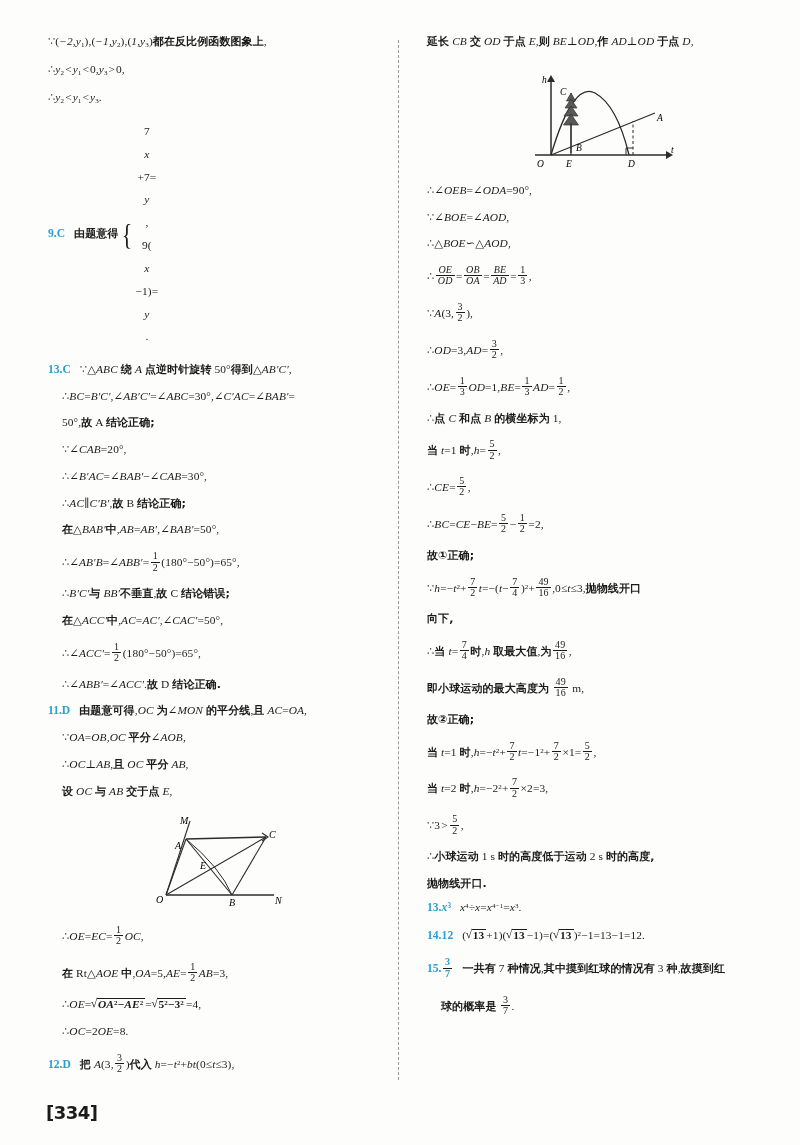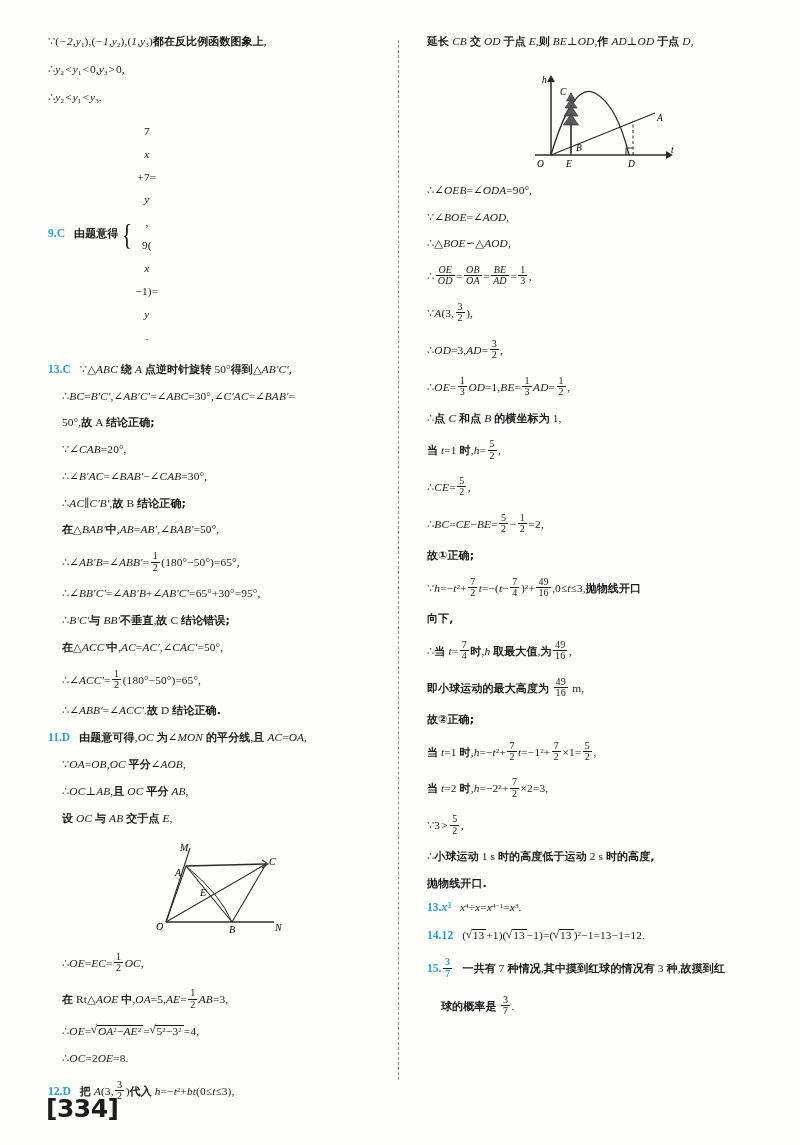--- a/index.html
+++ b/index.html
@@ -70,21 +70,21 @@
     margin:0 1.5px;
   }
   .frac .t{display:block;padding:0 2px;}
   .frac .b{display:block;border-top:1px solid #1b1b1b;padding:0 2px;}
   .sqrt{
     display:inline-block;
     position:relative;
     padding-left:.5em;
   }
   .sqrt::before{content:"\221A";position:absolute;left:-.05em;top:-.07em;font-size:1.05em;}
-  .sqrt .rad{border-top:1px solid #1b1b1b;padding:0 2px 0 1px;display:inline-block;}
+  .sqrt .rad{border-top:1px solid #1b1b1b;padding:0 2px 0 1px;display:inline-block;font-weight:bold;}
   .brace{
     display:inline-flex;
     align-items:center;
     vertical-align:middle;
   }
   .brace .bar{
     font-size:2.55em;
     line-height:.62;
     font-weight:200;
     margin:0 1px 0 2px;
@@ -94,21 +94,21 @@
   .brace .rows span{display:block;text-align:center;}
   
   .fig{margin:4px 0 14px 0;text-align:center;}
   .fig.fig11{margin:10px 0 16px 0;}
   .fig svg{display:block;margin:0 auto;}
   .pagenum{
     position:absolute;
     left:46px;bottom:22px;
     font-family:"DejaVu Sans","Liberation Sans",sans-serif;
     font-weight:bold;
-    font-size:25px;
+    font-size:18px;
     color:#1b1b1b;
     letter-spacing:-.5px;
   }
 </style>
 </head>
 <body>
 
 <div class="page">
 
   <div class="divider"></div>
@@ -155,23 +155,20 @@
         ∴∠<span class="it">B′AC</span>=∠<span class="it">BAB′</span>−∠<span class="it">CAB</span>=30°,
       </span>
       <span class="ln ind">
         ∴<span class="it">AC</span>∥<span class="it">C′B′</span>,<span class="hz">故</span> B <span class="hz">结论正确;</span>
       </span>
       <span class="ln ind">
         <span class="hz">在</span>△<span class="it">BAB′</span><span class="hz">中</span>,<span class="it">AB</span>=<span class="it">AB′</span>,∠<span class="it">BAB′</span>=50°,
       </span>
       <span class="ln ind">
         ∴∠<span class="it">AB′B</span>=∠<span class="it">ABB′</span>=<span class="frac"><span class="t">1</span><span class="b">2</span></span>(180°−50°)=65°,
-      </span>
-      <span class="ln ind">
-        ∴∠<span class="it">BB′C′</span>=∠<span class="it">AB′B</span>+∠<span class="it">AB′C′</span>=65°+30°=95°,
       </span>
       <span class="ln ind">
         ∴<span class="it">B′C′</span><span class="hz">与</span> <span class="it">BB′</span><span class="hz">不垂直</span>,<span class="hz">故</span> C <span class="hz">结论错误;</span>
       </span>
       <span class="ln ind">
         <span class="hz">在</span>△<span class="it">ACC′</span><span class="hz">中</span>,<span class="it">AC</span>=<span class="it">AC′</span>,∠<span class="it">CAC′</span>=50°,
       </span>
       <span class="ln ind">
         ∴∠<span class="it">ACC′</span>=<span class="frac"><span class="t">1</span><span class="b">2</span></span>(180°−50°)=65°,
       </span>

